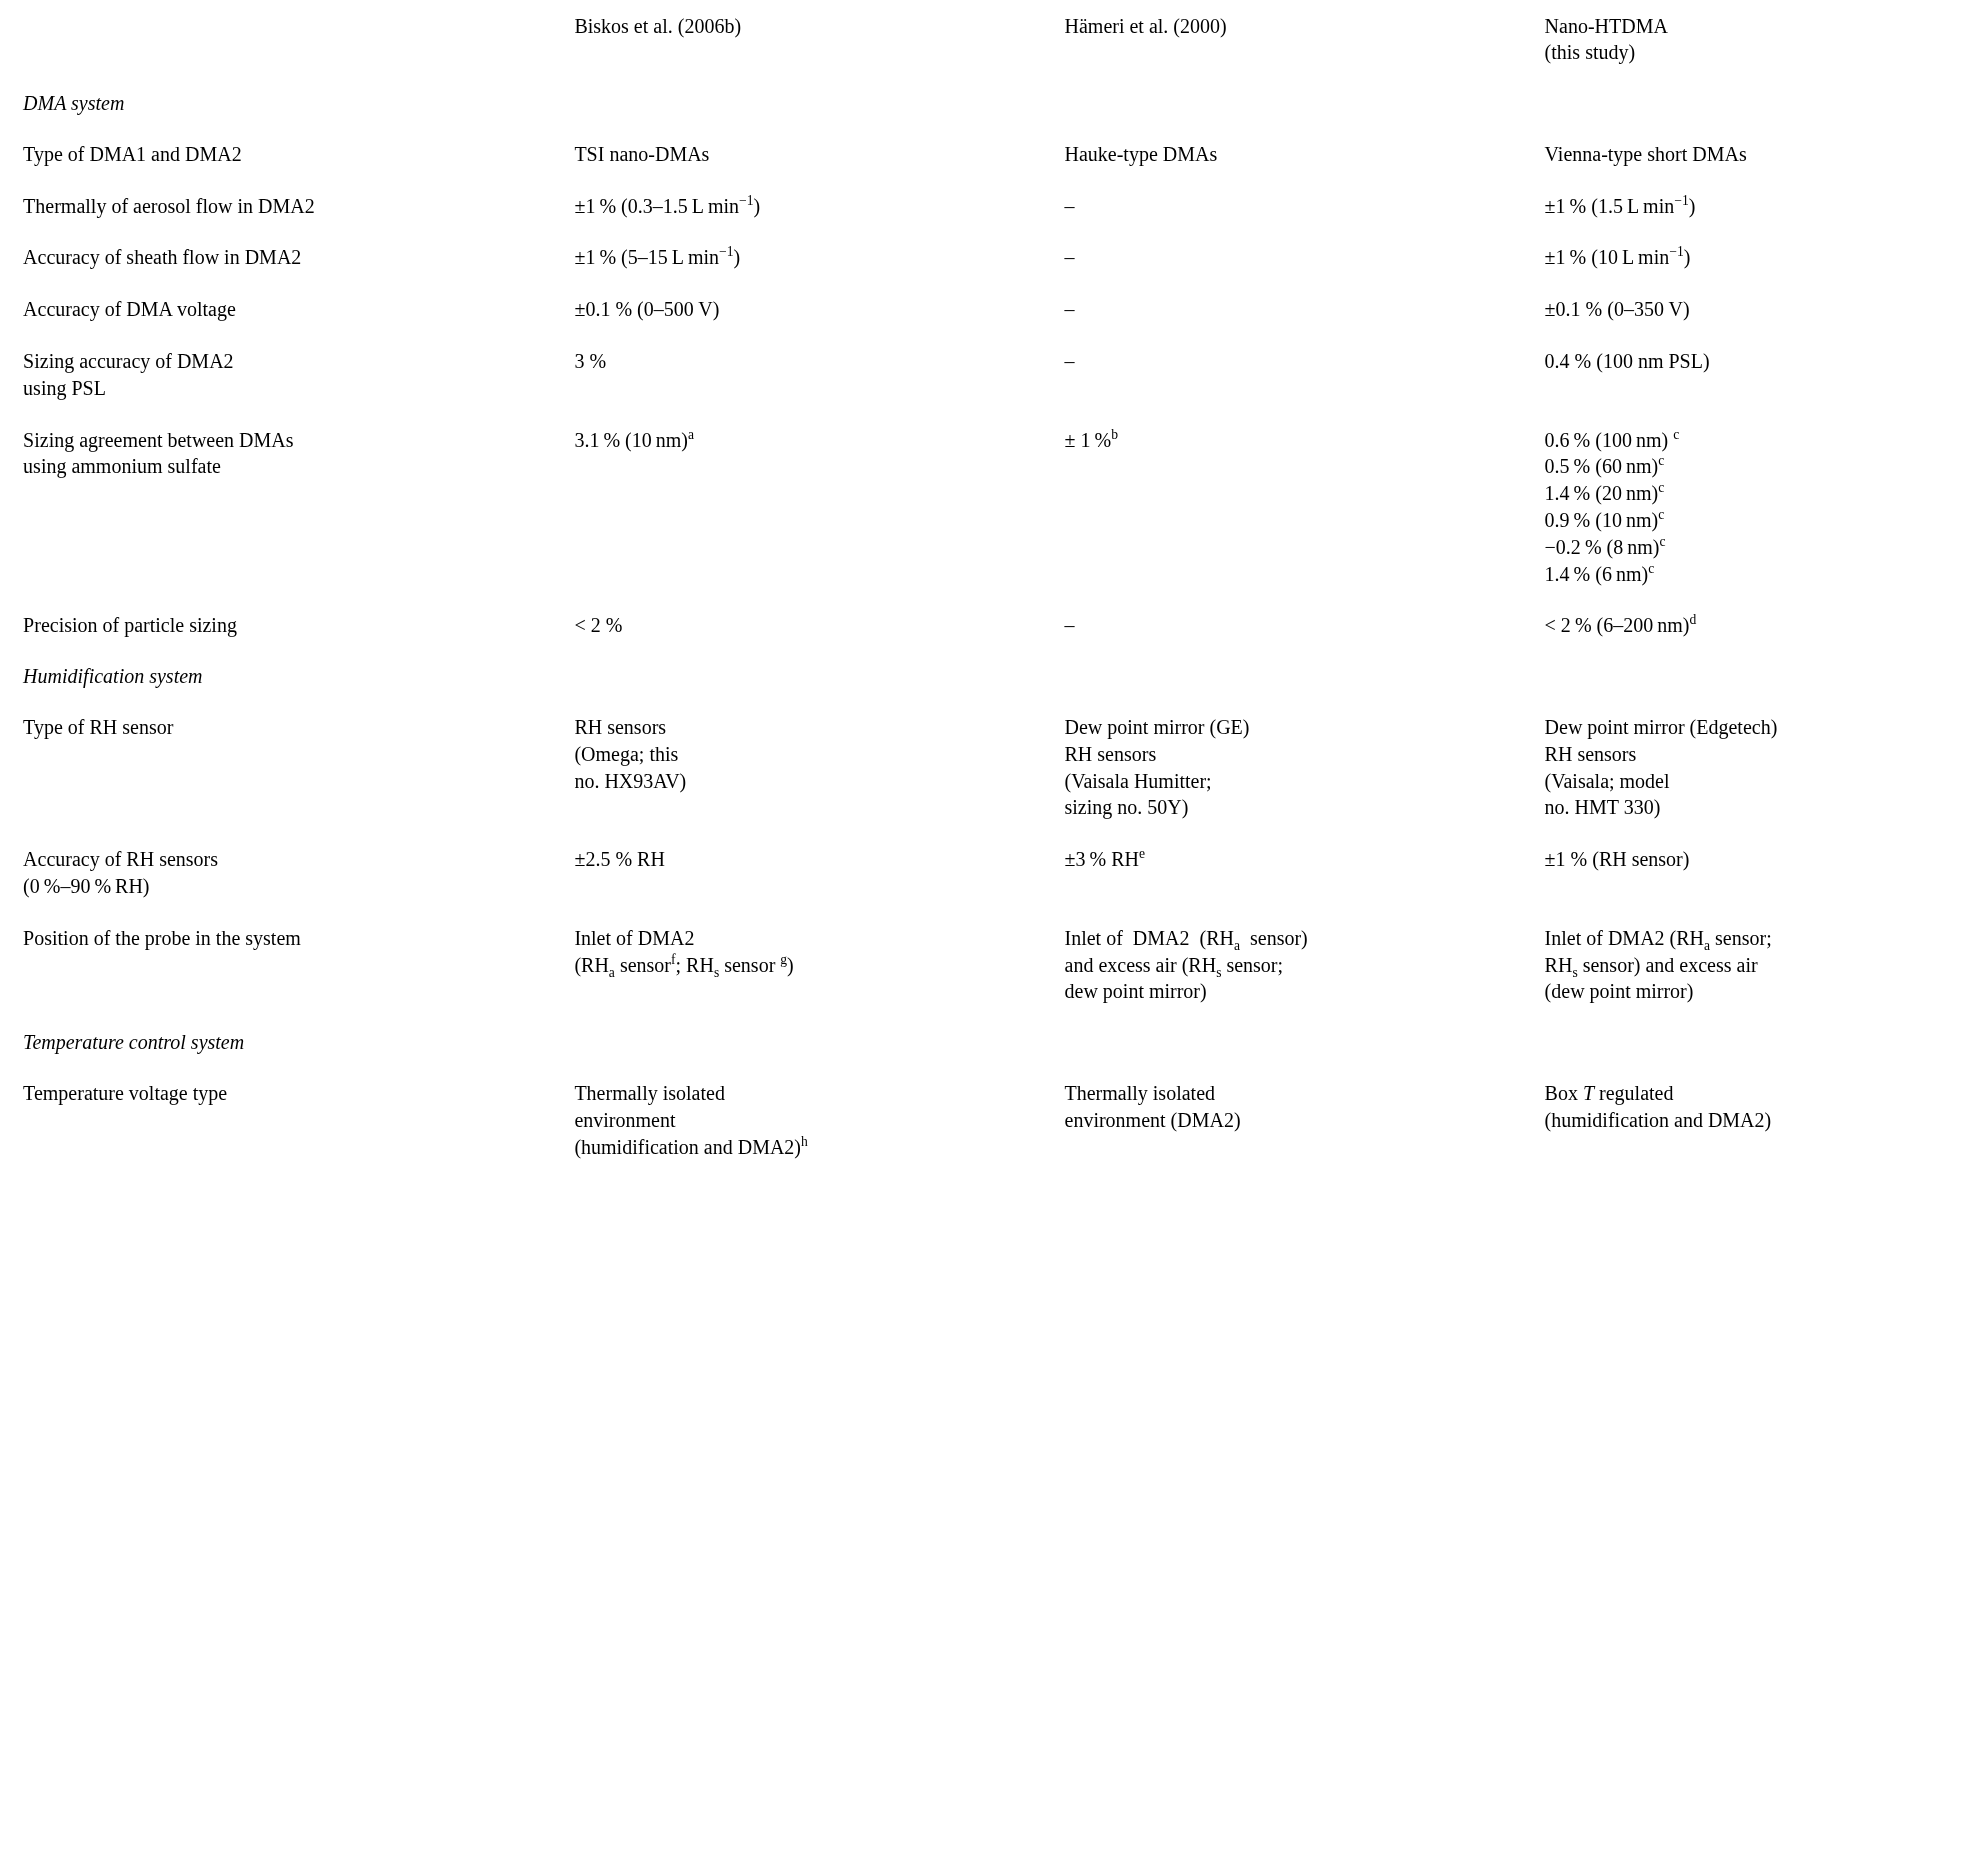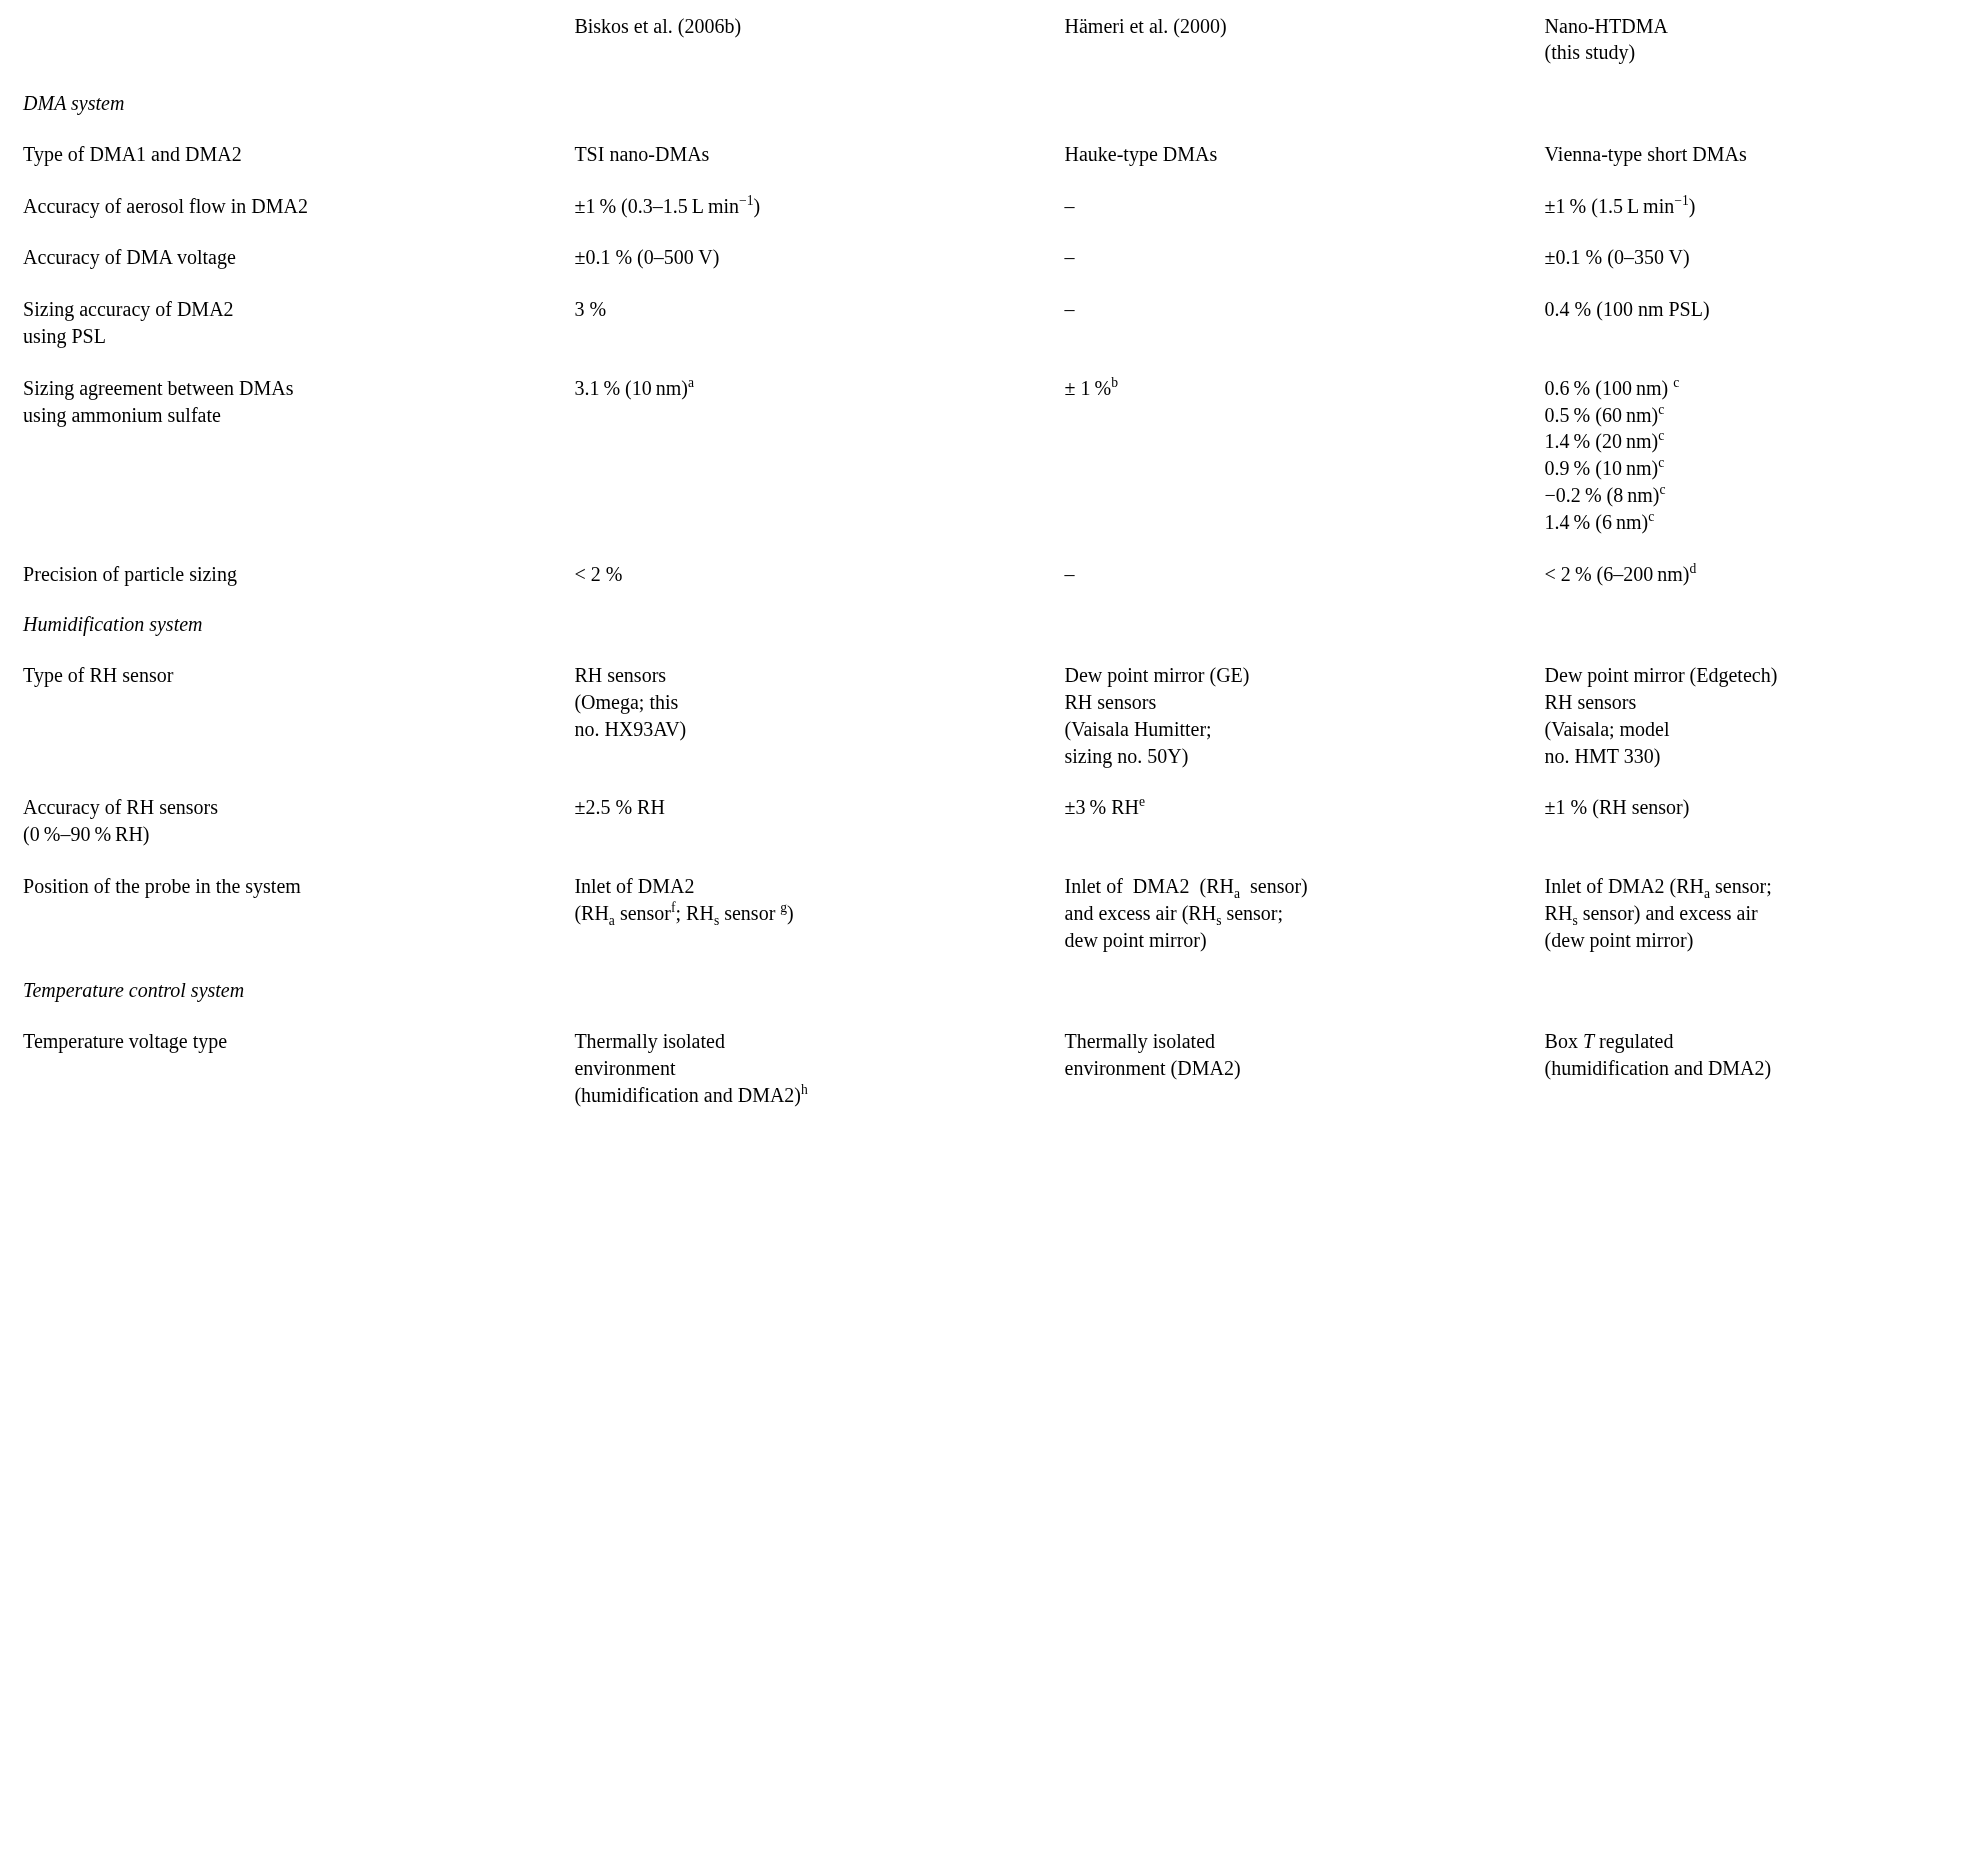--- a/index.html
+++ b/index.html
@@ -90,26 +90,32 @@
       </tr>
 
       <tr>
         <td class="rule-thin">Type of DMA1 and DMA2</td>
         <td class="rule-thin">TSI nano-DMAs</td>
         <td class="rule-thin">Hauke-type DMAs</td>
         <td class="rule-thin">Vienna-type short DMAs</td>
       </tr>
 
       <tr>
-        <td class="rule-thin">Accuracy of aerosol flow in DMA2</td>
+        <td class="rule-thin">Thermally of aerosol flow in DMA2</td>
         <td class="rule-thin">±1 % (0.3–1.5 L min<sup>−1</sup>)</td>
         <td class="rule-thin">–</td>
         <td class="rule-thin">±1 % (1.5 L min<sup>−1</sup>)</td>
       </tr>
 
+      <tr>
+        <td class="rule-thin">Accuracy of sheath flow in DMA2</td>
+        <td class="rule-thin">±1 % (5–15 L min<sup>−1</sup>)</td>
+        <td class="rule-thin">–</td>
+        <td class="rule-thin">±1 % (10 L min<sup>−1</sup>)</td>
+      </tr>
 
       <tr>
         <td class="rule-thin">Accuracy of DMA voltage</td>
         <td class="rule-thin">±0.1 % (0–500 V)</td>
         <td class="rule-thin">–</td>
         <td class="rule-thin">±0.1 % (0–350 V)</td>
       </tr>
 
       <tr>
         <td class="rule-thin">

